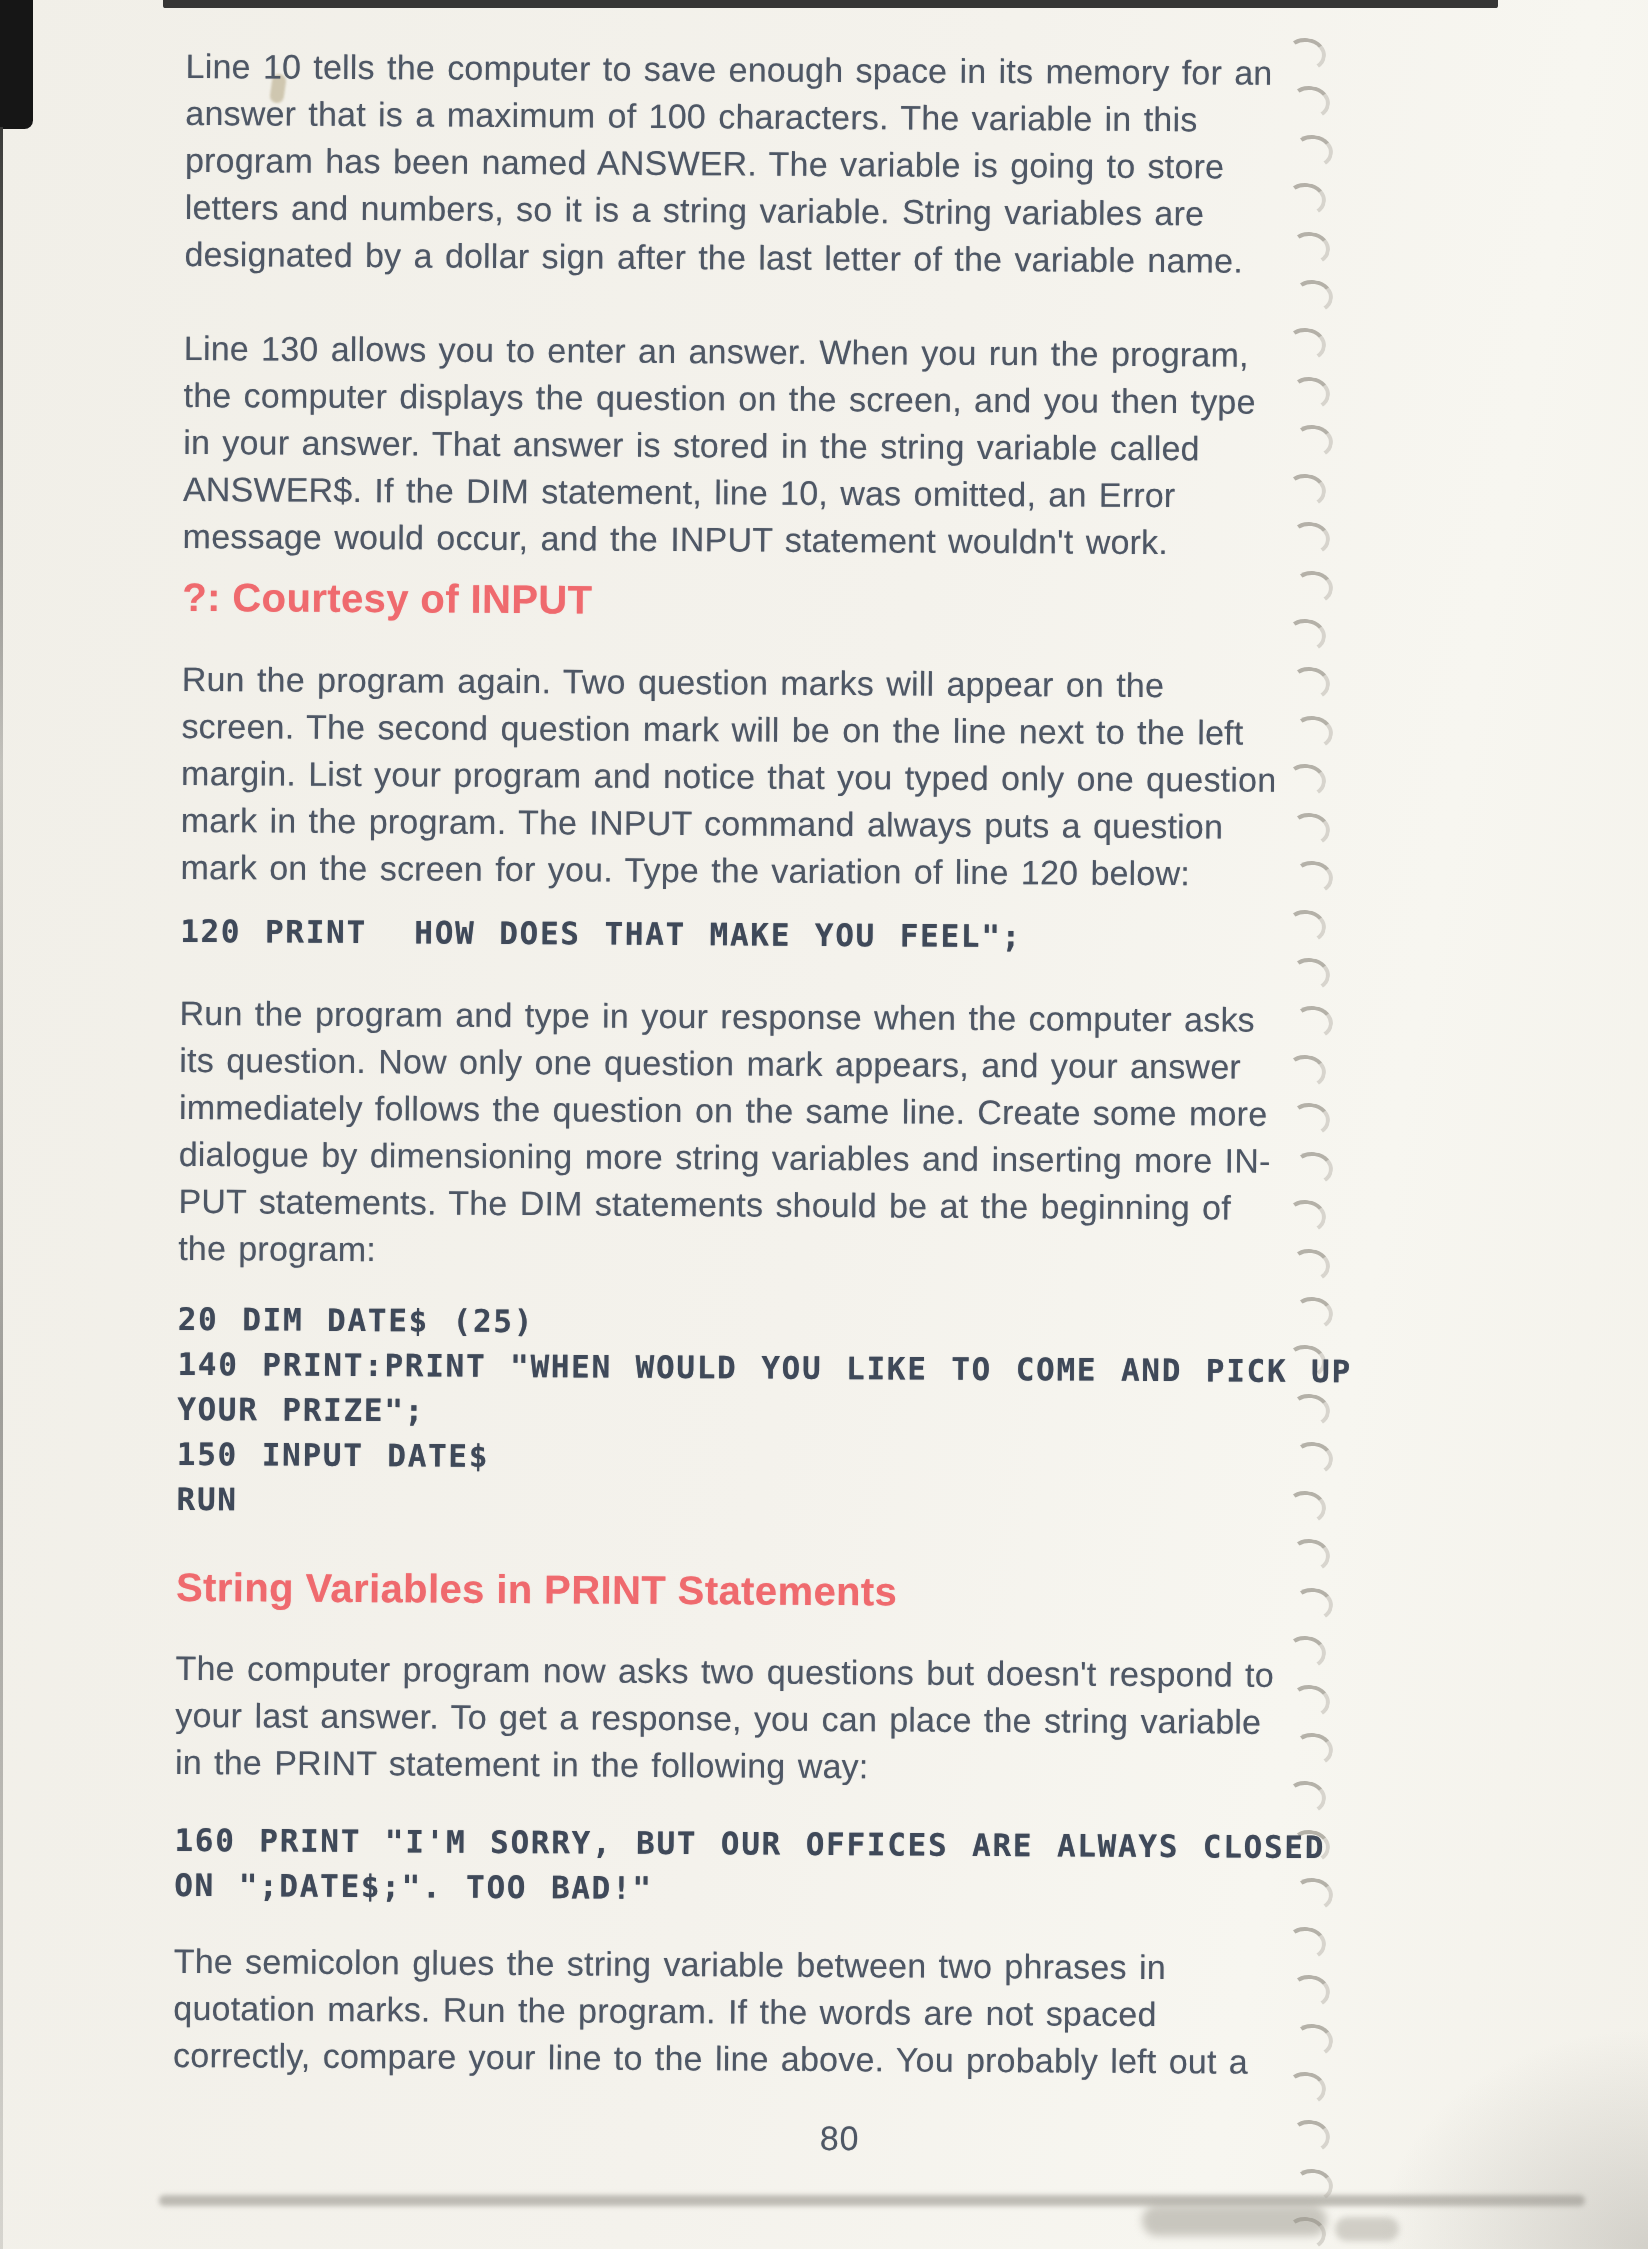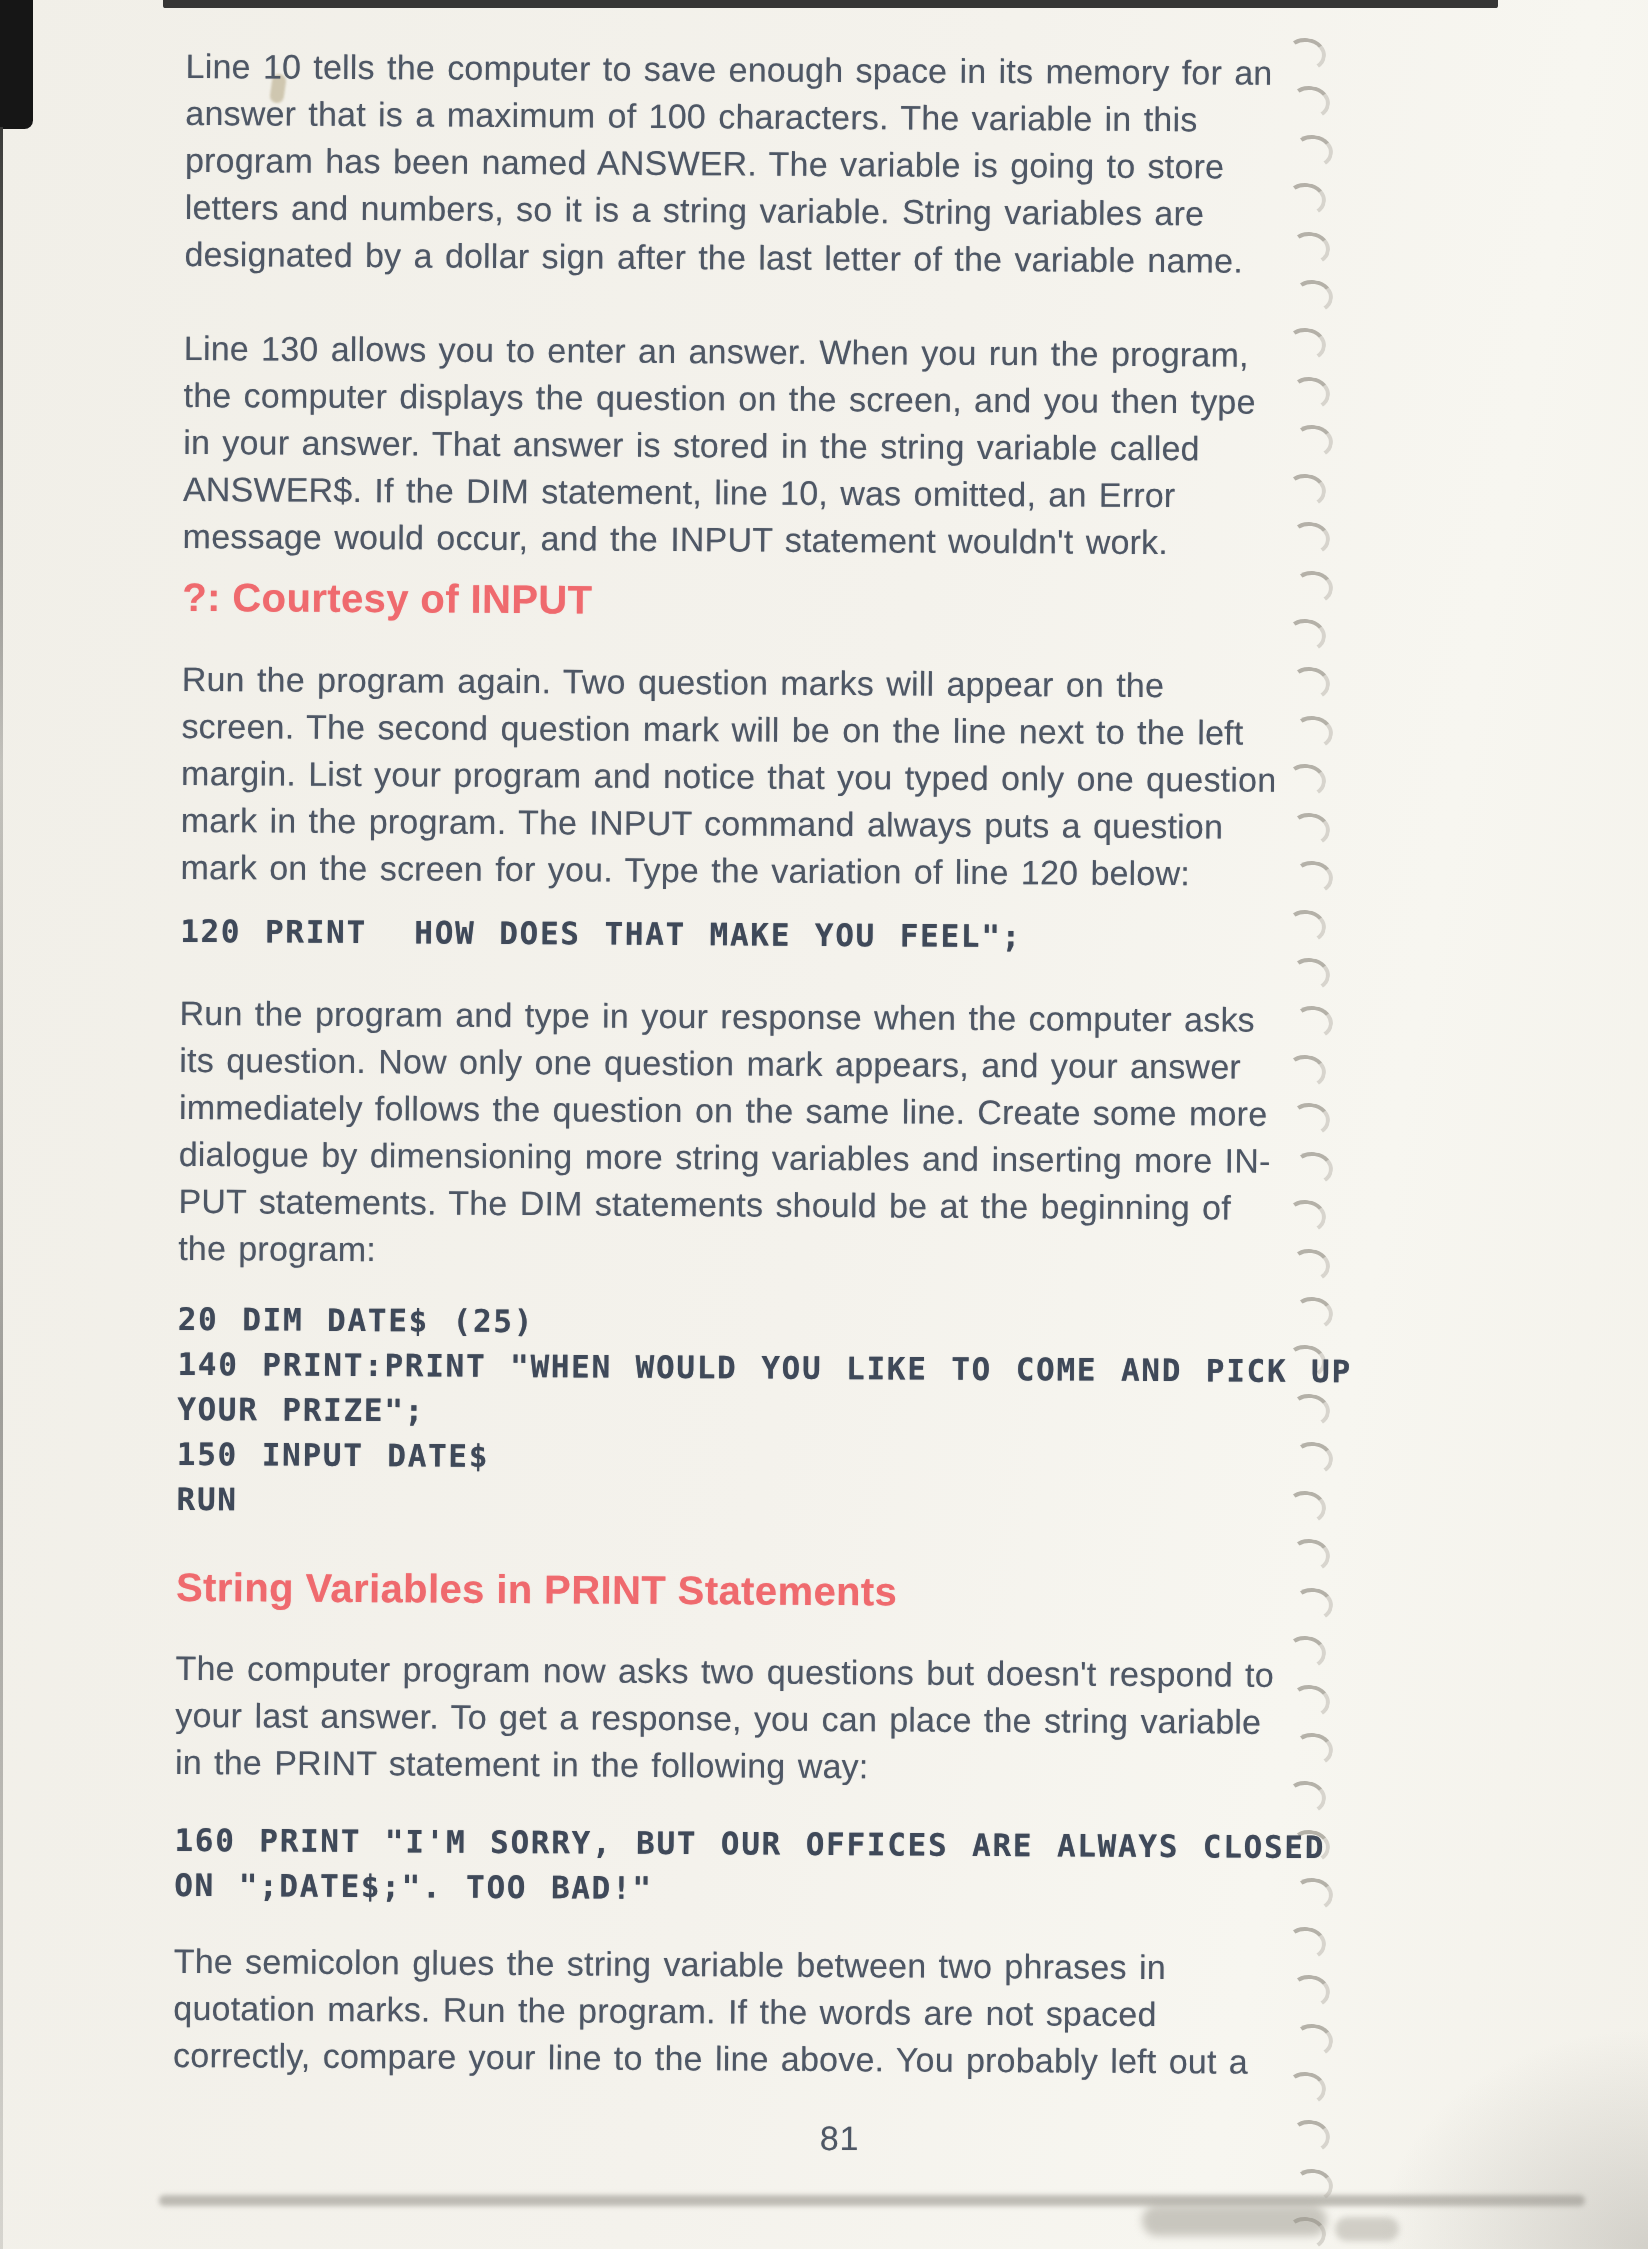--- a/index.html
+++ b/index.html
@@ -204,17 +204,17 @@
       <div class="cline" style="line-height:46px">160 PRINT "I'M SORRY, BUT OUR OFFICES ARE ALWAYS CLOSED</div>
       <div class="cline" style="line-height:46px">ON ";DATE$;". TOO BAD!"</div>
     </div>
 
     <div class="para" style="top:1942px">
       <div class="tline">The semicolon glues the string variable between two phrases in</div>
       <div class="tline">quotation marks. Run the program. If the words are not spaced</div>
       <div class="tline">correctly, compare your line to the line above. You probably left out a</div>
     </div>
 
-    <div class="pagenum">81</div>
+    <div class="pagenum">80</div>
 
   </div>
 </div>
 
 
 </body></html>

